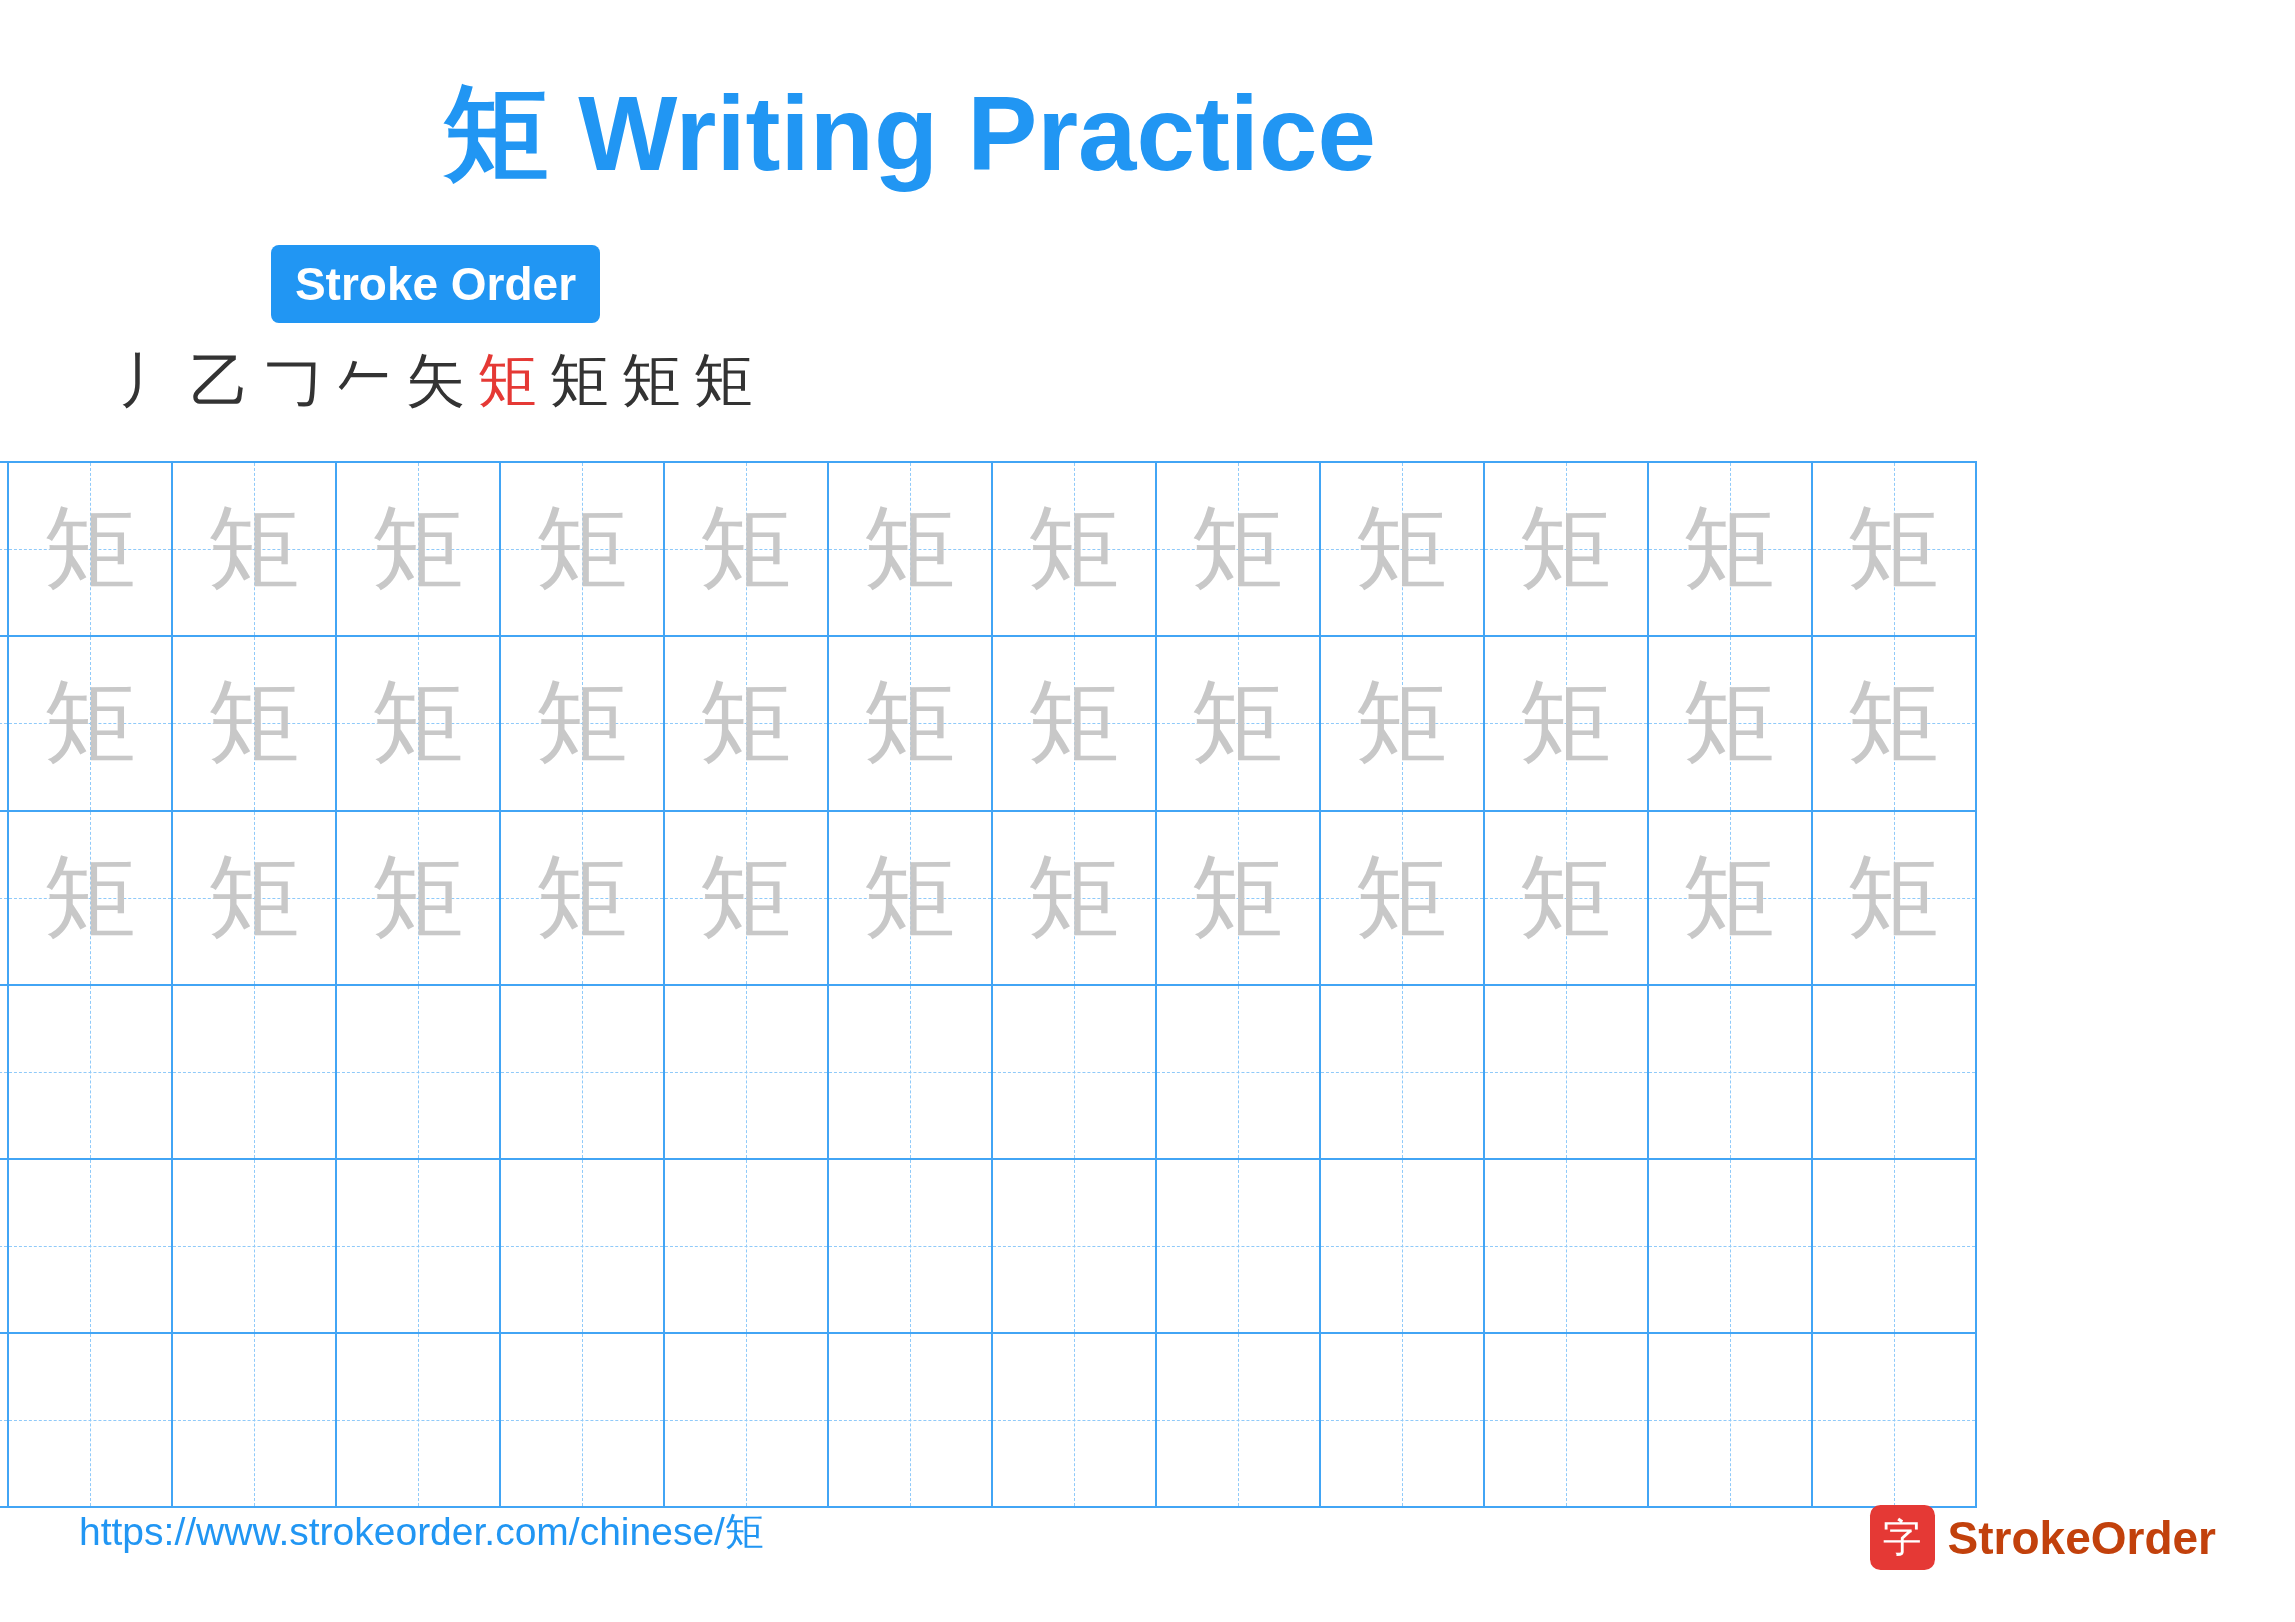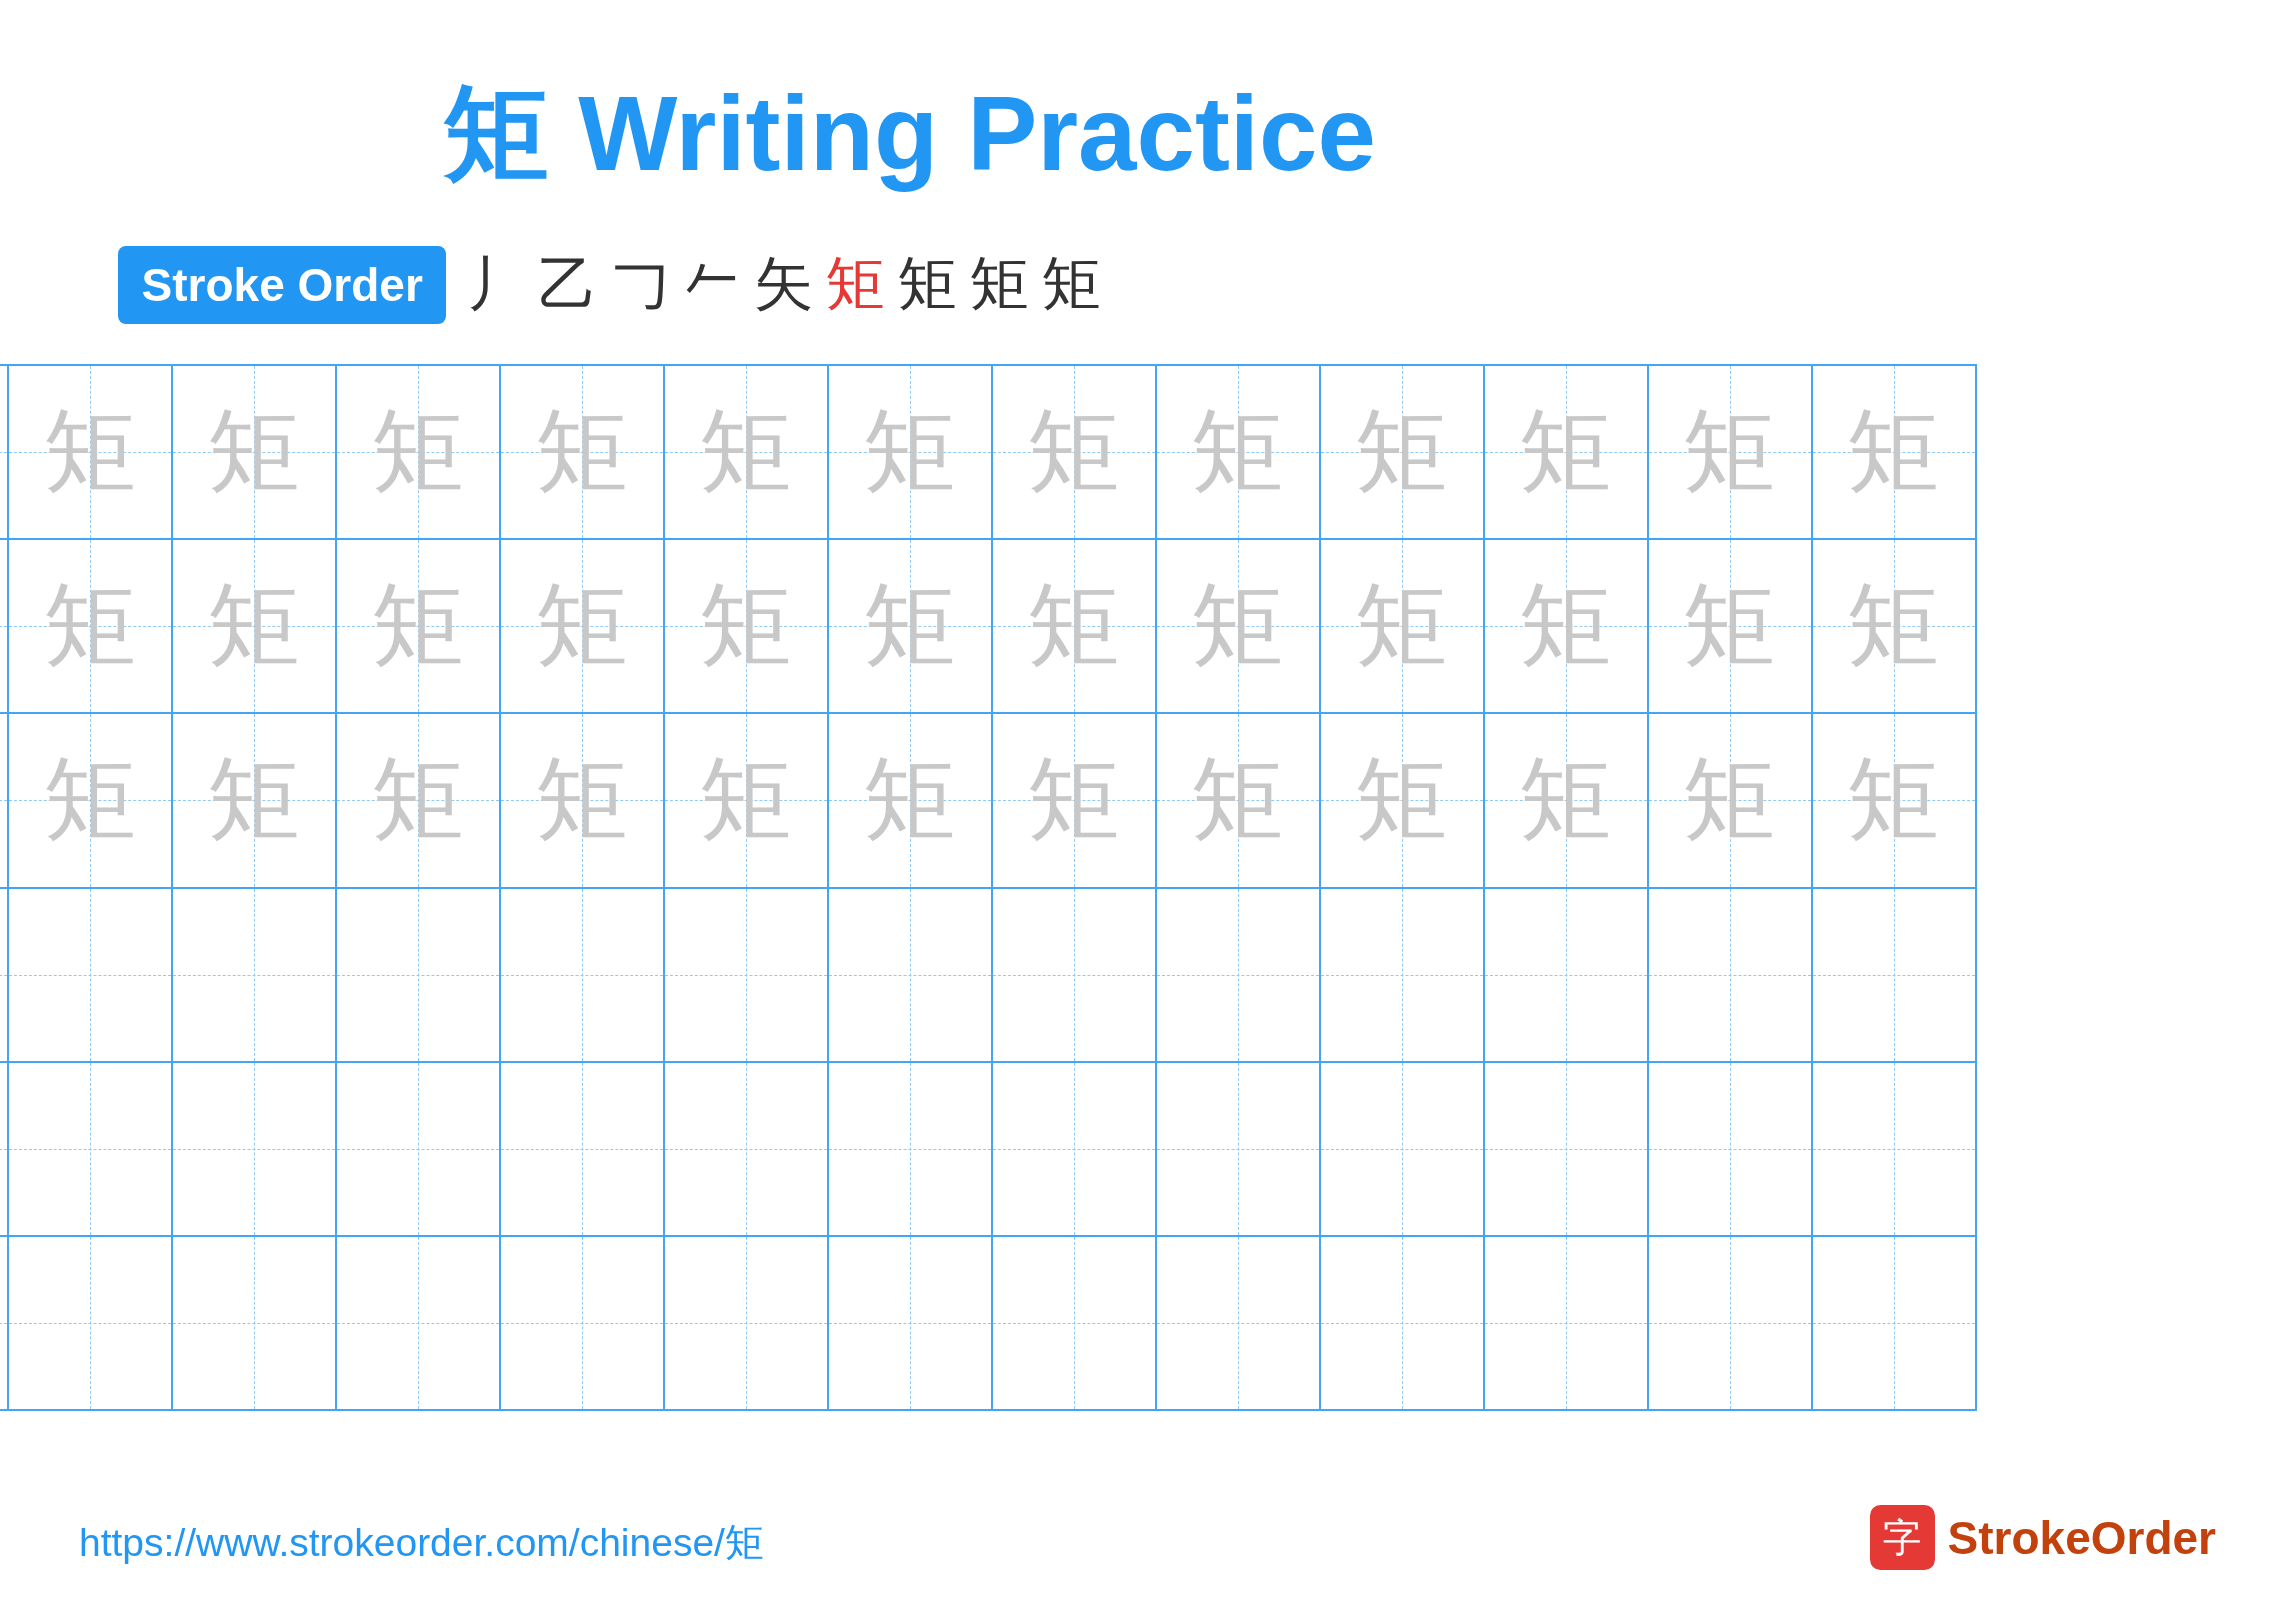--- a/index.html
+++ b/index.html
@@ -30,20 +30,21 @@
       margin-top: 13px;
     }
 
     .stroke-order-row {
       display: flex;
       align-items: center;
       gap: 19.6px;
       margin-bottom: 39px;
       align-self: flex-start;
       margin-left: 39px;
+      flex-direction: column;
     }
 
     .stroke-order-badge {
       background: #2196F3;
       color: #fff;
       font-size: 46px;
       font-weight: bold;
       padding: 11.8px 23.6px;
       border-radius: 7.9px;
     }
@@ -127,21 +128,21 @@
       color: transparent;
     }
 
     
     .footer {
       position: absolute;
       bottom: 52px;
       left: 79px;
       right: 79px;
       display: flex;
-      align-items: flex-end;
+      align-items: flex-start;
       justify-content: space-between;
     }
 
     .footer-url {
       font-size: 39px;
       color: #2196F3;
     }
 
     .footer-logo {
       display: flex;

